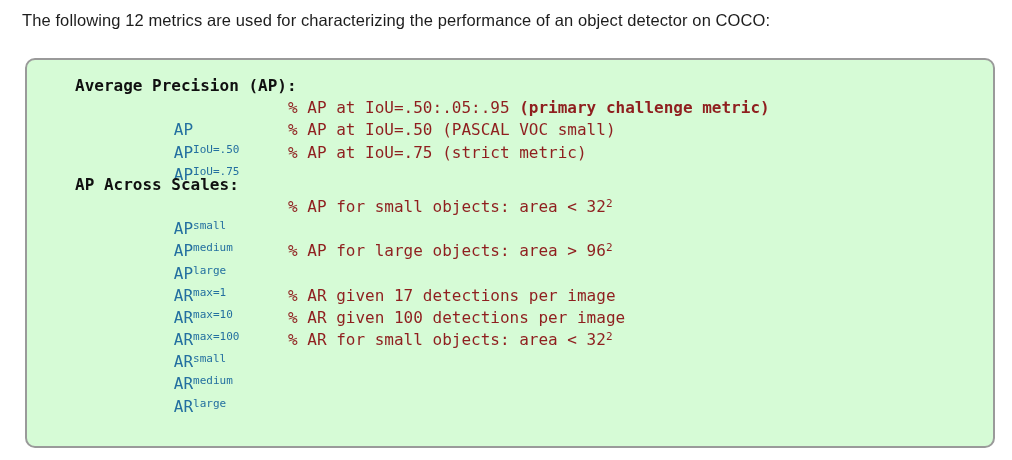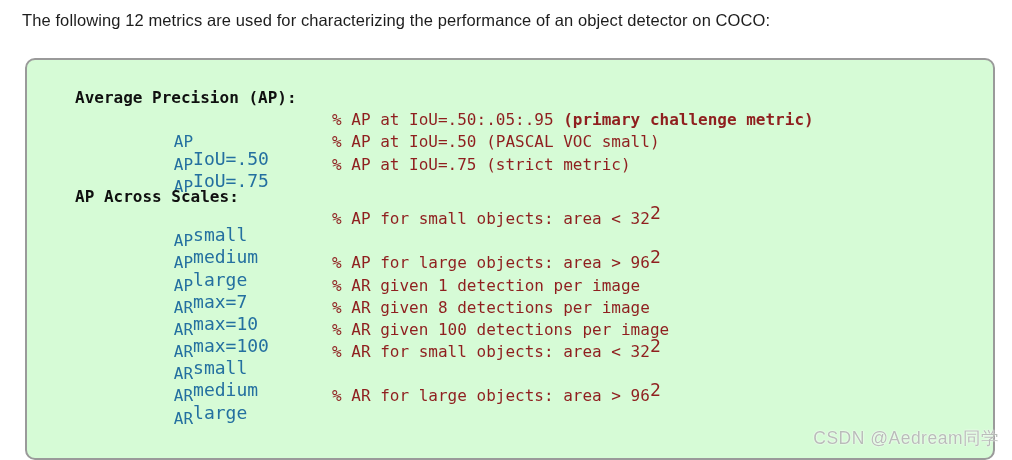--- a/index.html
+++ b/index.html
@@ -27,21 +27,21 @@
   }
   .codebox {
     position: absolute;
     left: 25px;
     top: 58px;
     width: 966px;
     height: 371px;
     background: #d6fbd6;
     border: 2px solid #9a9a9a;
     border-radius: 10px;
-    padding-top: 27px;
+    padding-top: 15px;
     overflow: hidden;
     font-family: "DejaVu Sans Mono", "Liberation Mono", monospace;
     font-size: 16px;
   }
   .line {
     position: relative;
     height: 22.2px;
     line-height: 22.2px;
     padding-left: 48px;
     white-space: pre;
@@ -54,32 +54,31 @@
   .line.head.first { margin-top: 0; }
   .lbl {
     color: #2470a0;
     margin-left: 41px;
     text-align: center;
   }
   .lbl sup {
     color: #2470a0;
   }
   sup {
-    font-size: 18px;
+    font-size: 11px;
     line-height: 0;
     position: relative;
     top: -5px;
     vertical-align: baseline;
   }
   .cmt {
     position: absolute;
     left: 261px;
     top: 0;
     color: #8f1f1f;
-    margin-left: 44px;
   }
   .cmt sup { color: #8f1f1f; }
   .cmt b { font-weight: bold; }
   .watermark {
     position: absolute;
     right: 13px;
     top: 426px;
     font-size: 17.5px;
     letter-spacing: 0.5px;
     color: #b9bdb9;
@@ -124,46 +123,43 @@
       <span class="lbl"><span>AP</span><sup>medium</sup></span>
     </div>
 
     <div class="line item">
       <span class="lbl"><span>AP</span><sup>large</sup></span>
       <span class="cmt"><span>% AP for large objects: area &gt; 96</span><sup>2</sup><span></span><sup></sup><b></b></span>
     </div>
 
 
     <div class="line item">
-      <span class="lbl"><span>AR</span><sup>max=7</sup></span>
-      <span class="cmt"><span>% AR given 1 detection per image</span><sup></sup><span></span><sup></sup><b></b></span>
+      <span class="lbl"><span>AR</span><sup>max=1</sup></span>
     </div>
 
     <div class="line item">
       <span class="lbl"><span>AR</span><sup>max=10</sup></span>
-      <span class="cmt"><span>% AR given 8 detections per image</span><sup></sup><span></span><sup></sup><b></b></span>
+      <span class="cmt"><span>% AR given 17 detections per image</span><sup></sup><span></span><sup></sup><b></b></span>
     </div>
 
     <div class="line item">
       <span class="lbl"><span>AR</span><sup>max=100</sup></span>
       <span class="cmt"><span>% AR given 100 detections per image</span><sup></sup><span></span><sup></sup><b></b></span>
     </div>
 
 
     <div class="line item">
       <span class="lbl"><span>AR</span><sup>small</sup></span>
       <span class="cmt"><span>% AR for small objects: area &lt; 32</span><sup>2</sup><span></span><sup></sup><b></b></span>
     </div>
 
     <div class="line item">
       <span class="lbl"><span>AR</span><sup>medium</sup></span>
     </div>
 
     <div class="line item">
       <span class="lbl"><span>AR</span><sup>large</sup></span>
-      <span class="cmt"><span>% AR for large objects: area &gt; 96</span><sup>2</sup><span></span><sup></sup><b></b></span>
     </div>
 
   </div>
 
-  <div class="watermark">CSDN @Aedream同学</div>
 
 </div>
 
 </body></html>

